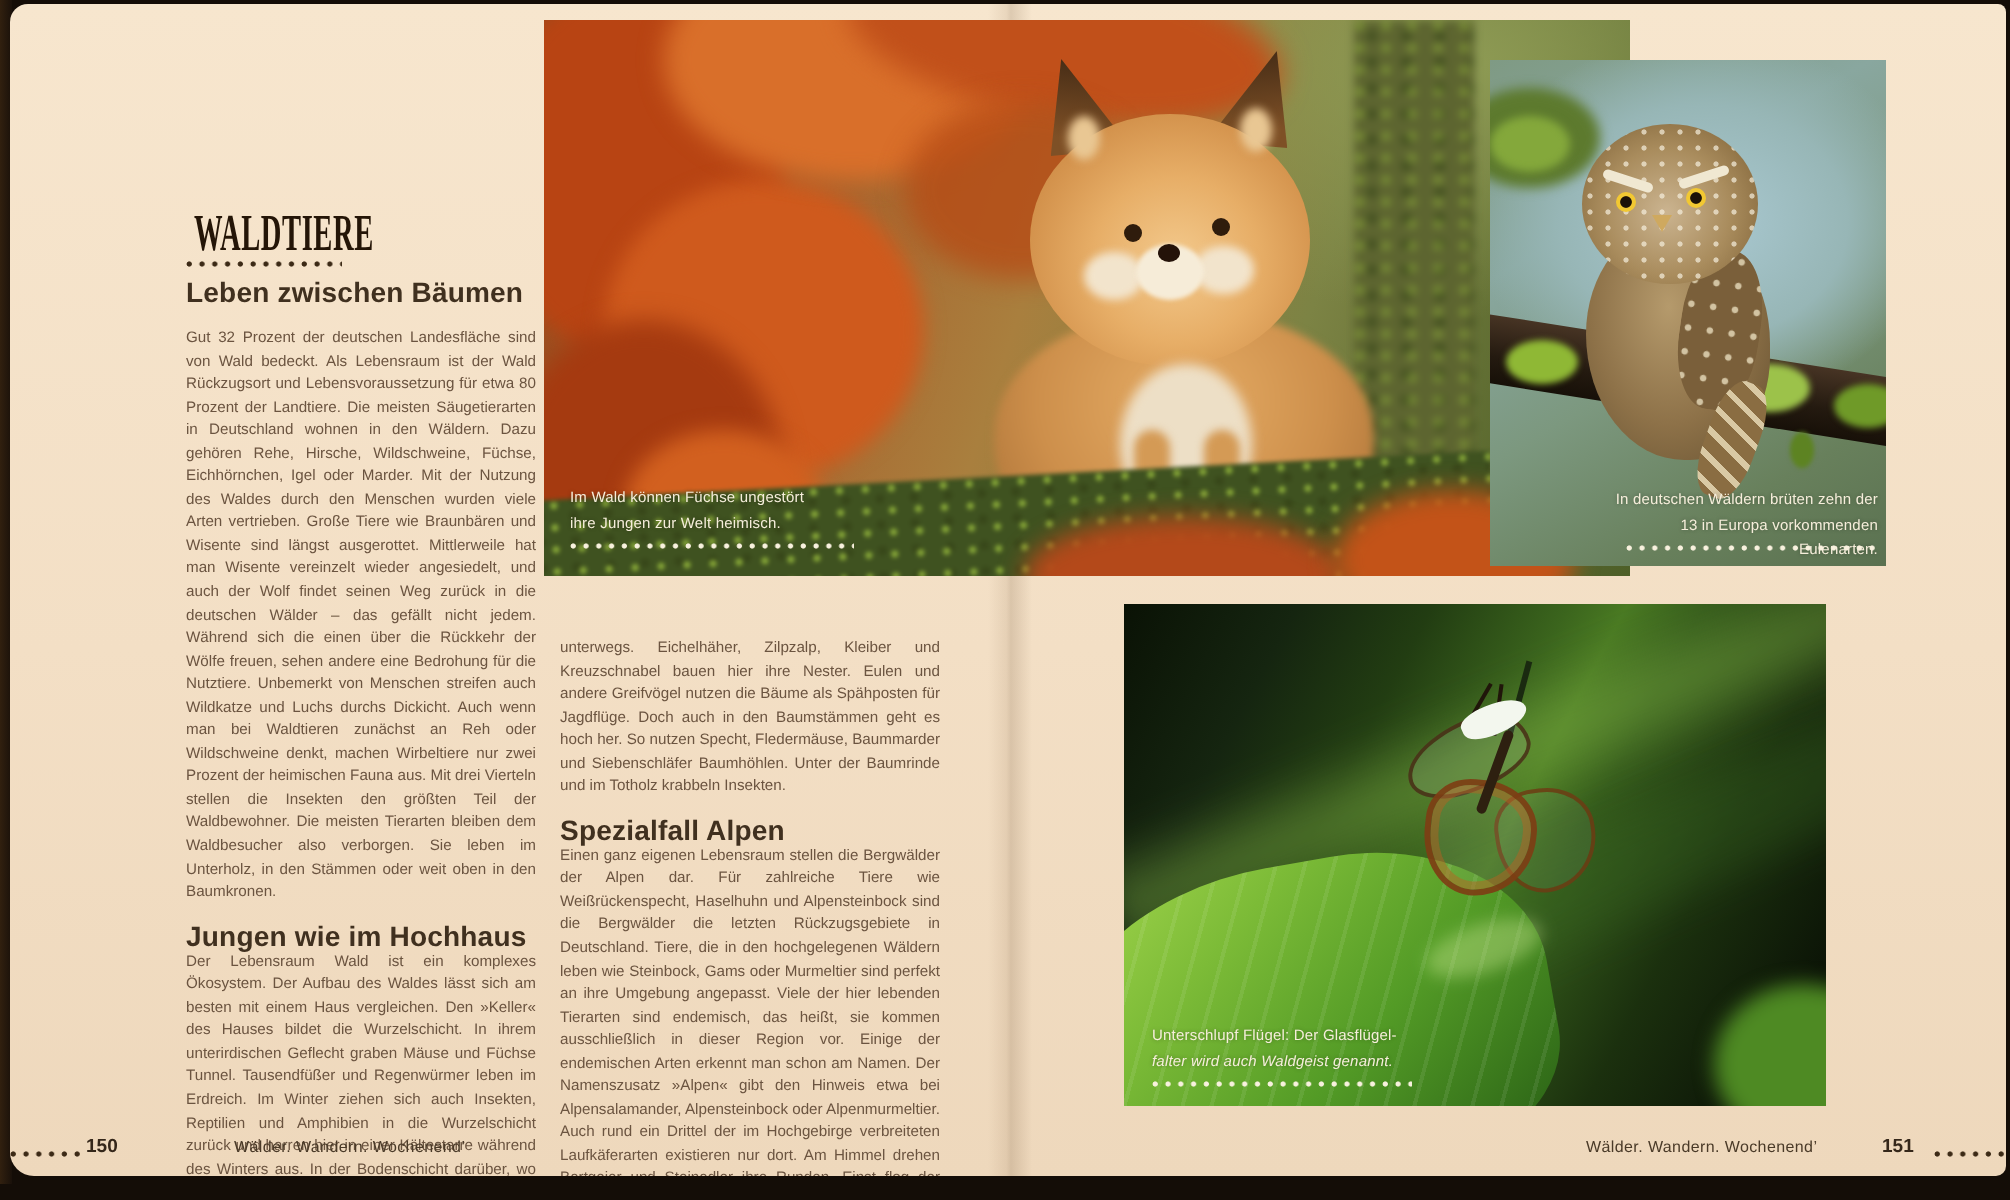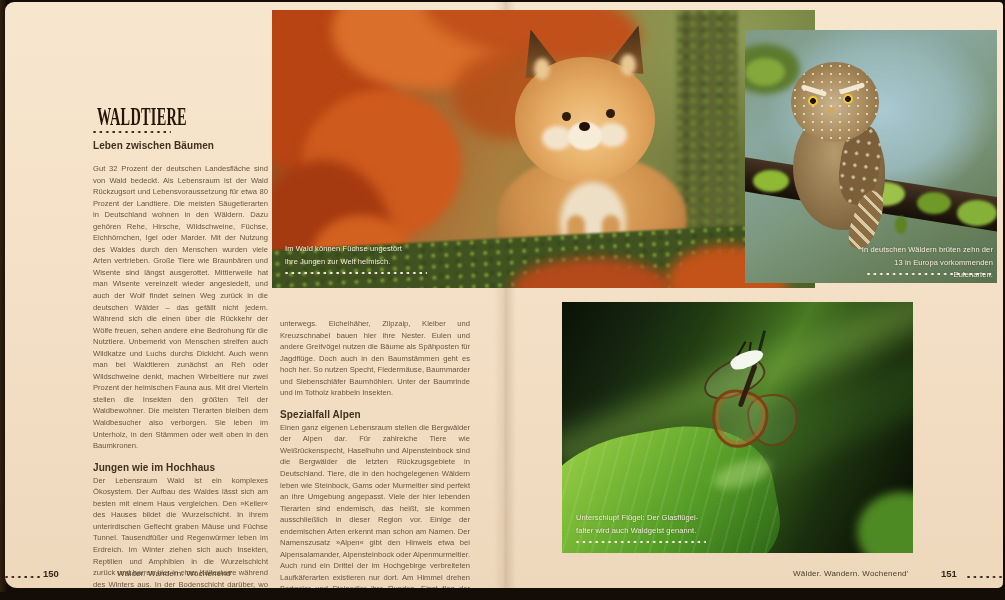--- a/index.html
+++ b/index.html
@@ -15,21 +15,21 @@
             background:linear-gradient(90deg,rgba(120,85,45,0) 0%,rgba(110,75,40,.10) 42%,rgba(85,55,25,.16) 52%,rgba(120,85,45,0) 100%); }
   .title { position:absolute; left:92px; top:102px; z-index:5; color:#241507;
            font-family:"Liberation Serif",serif; font-weight:700; font-size:26px; line-height:26px;
            letter-spacing:.5px; transform:scaleX(.55); transform-origin:left top; white-space:nowrap; }
   .dots { position:absolute; height:4px; background-repeat:repeat-x; z-index:30;
           background-image:radial-gradient(circle at 1.6px 2px, currentColor 1.1px, transparent 1.5px);
           background-size:6.4px 4px; }
   .dots-dark { color:#3c2a16; }
   .col { position:absolute; z-index:5; color:#6b5440; font-size:7.6px; line-height:11.55px;
          text-align:justify; hyphens:auto; -webkit-hyphens:auto; }
-  .col h3 { font-size:10px; line-height:10px; color:#40301f; letter-spacing:.1px; }
+  .col h3 { font-size:14px; line-height:10px; color:#40301f; letter-spacing:.1px; }
   .col p  { margin:0 0 11px; }
   .h-intro { margin:0 0 12px; }
   .h-mid { margin:1px 0 2px; }
   .photo { position:absolute; overflow:hidden; z-index:10; }
   .blob { position:absolute; border-radius:50%; }
   .caption { position:absolute; z-index:30; color:#f6eedb; font-size:7.5px; line-height:12.5px;
              letter-spacing:.1px; text-shadow:0 0 2px rgba(0,0,0,.3); }
   .caption-dots { color:#f8f1de; }
   .cap-right { text-align:right; }
   .footer-text { position:absolute; z-index:6; color:#4a3a28; font-size:8px; letter-spacing:.2px; }
@@ -93,21 +93,21 @@
       <div class="abs mossdots" style="left:-10px;top:228px;width:485px;height:60px;transform:rotate(-3deg);filter:blur(1px);background-color:#3f5220;background-blend-mode:normal;"></div>
       <div class="blob" style="left:240px;top:248px;width:160px;height:60px;background:#b4491a;filter:blur(6px);"></div>
       <div class="blob" style="left:395px;top:235px;width:120px;height:70px;background:#c35318;filter:blur(6px);"></div>
       <figcaption class="caption" style="left:13px;top:233px;width:160px;">
         <span style="display:block;">Im Wald können Füchse ungestört</span>
         <span style="display:block;">ihre Jungen zur Welt heimisch.</span>
       </figcaption>
       <div class="dots caption-dots" style="left:13px;top:261px;width:142px;"></div>
     </figure>
 
-    <figure class="photo" style="left:740px;top:28px;width:252px;height:253px;">
+    <figure class="photo" style="left:740px;top:28px;width:198px;height:253px;">
       <div class="abs" style="inset:0;background:
           radial-gradient(ellipse 160px 130px at 54% 32%, #aac9d2 0%, #97b6b6 45%, rgba(0,0,0,0) 72%),
           linear-gradient(150deg,#7f9a84 0%,#89a79f 30%,#7c987f 55%,#68805c 80%,#5a7150 100%);"></div>
       <div class="blob" style="left:-15px;top:14px;width:70px;height:50px;background:#5d7a2e;filter:blur(3px);"></div>
       <div class="blob" style="left:0px;top:28px;width:40px;height:28px;background:#84a83b;filter:blur(2px);"></div>
       <div class="abs" style="left:-30px;top:148px;width:320px;height:34px;transform:rotate(9deg);border-radius:10px;background:linear-gradient(180deg,#473424,#241a10 60%,#171008);"></div>
       <div class="blob" style="left:8px;top:140px;width:36px;height:22px;background:#8fb835;filter:blur(1.5px);"></div>
       <div class="blob" style="left:58px;top:144px;width:46px;height:26px;background:#7aa62c;filter:blur(1.5px);"></div>
       <div class="blob" style="left:120px;top:152px;width:40px;height:24px;background:#9cc24a;filter:blur(1.5px);"></div>
       <div class="blob" style="left:172px;top:162px;width:34px;height:22px;background:#6f9a28;filter:blur(1.5px);"></div>
@@ -141,21 +141,21 @@
       <div class="abs" style="left:196px;top:28px;width:3px;height:40px;transform:rotate(15deg);background:#1a2a10;"></div>
       <div class="abs" style="left:176px;top:38px;width:1.5px;height:26px;transform:rotate(30deg);background:#20160a;"></div>
       <div class="abs" style="left:186px;top:40px;width:1.5px;height:26px;transform:rotate(8deg);background:#20160a;"></div>
       <div class="abs" style="left:140px;top:58px;width:64px;height:36px;transform:rotate(-18deg);border:2px solid rgba(70,45,20,.85);border-radius:70% 30% 60% 40% / 60% 55% 45% 40%;background:rgba(205,220,205,.14);"></div>
       <div class="abs" style="left:168px;top:50px;width:34px;height:15px;transform:rotate(-24deg);border-radius:40% 60% 50% 50%;background:#f3f7ee;"></div>
       <div class="abs" style="left:186px;top:92px;width:50px;height:52px;transform:rotate(-8deg);border:2.5px solid rgba(110,55,16,.8);border-radius:45% 55% 60% 50% / 40% 45% 60% 60%;background:rgba(180,195,175,.10);"></div>
       <div class="abs" style="left:150px;top:88px;width:56px;height:58px;transform:rotate(6deg);border:3px solid rgba(125,60,18,.9);border-radius:45% 55% 60% 50% / 40% 45% 60% 60%;background:rgba(190,200,180,.12);box-shadow:inset 0 0 0 4px rgba(190,95,30,.45);"></div>
       <div class="abs" style="left:183px;top:62px;width:5px;height:44px;transform:rotate(20deg);border-radius:3px;background:#2e2010;"></div>
       <figcaption class="caption" style="left:14px;top:210px;width:170px;">
         <span style="display:block;">Unterschlupf Flügel: Der Glasflügel-</span>
-        <span style="display:block;">falter wird auch Waldgeist genannt.</span>
+        <span style="display:block;font-style:italic;">falter wird auch Waldgeist genannt.</span>
       </figcaption>
       <div class="dots caption-dots" style="left:14px;top:238px;width:130px;"></div>
     </figure>
 
     <div class="dots dots-dark" style="left:0px;top:573px;width:36px;"></div>
     <div class="page-num" style="left:38px;top:566px;">150</div>
     <div class="footer-text" style="left:112px;top:567px;">Wälder. Wandern. Wochenend’</div>
     <div class="footer-text" style="left:788px;top:567px;">Wälder. Wandern. Wochenend’</div>
     <div class="page-num" style="left:936px;top:566px;">151</div>
     <div class="dots dots-dark" style="left:962px;top:573px;width:36px;"></div>

